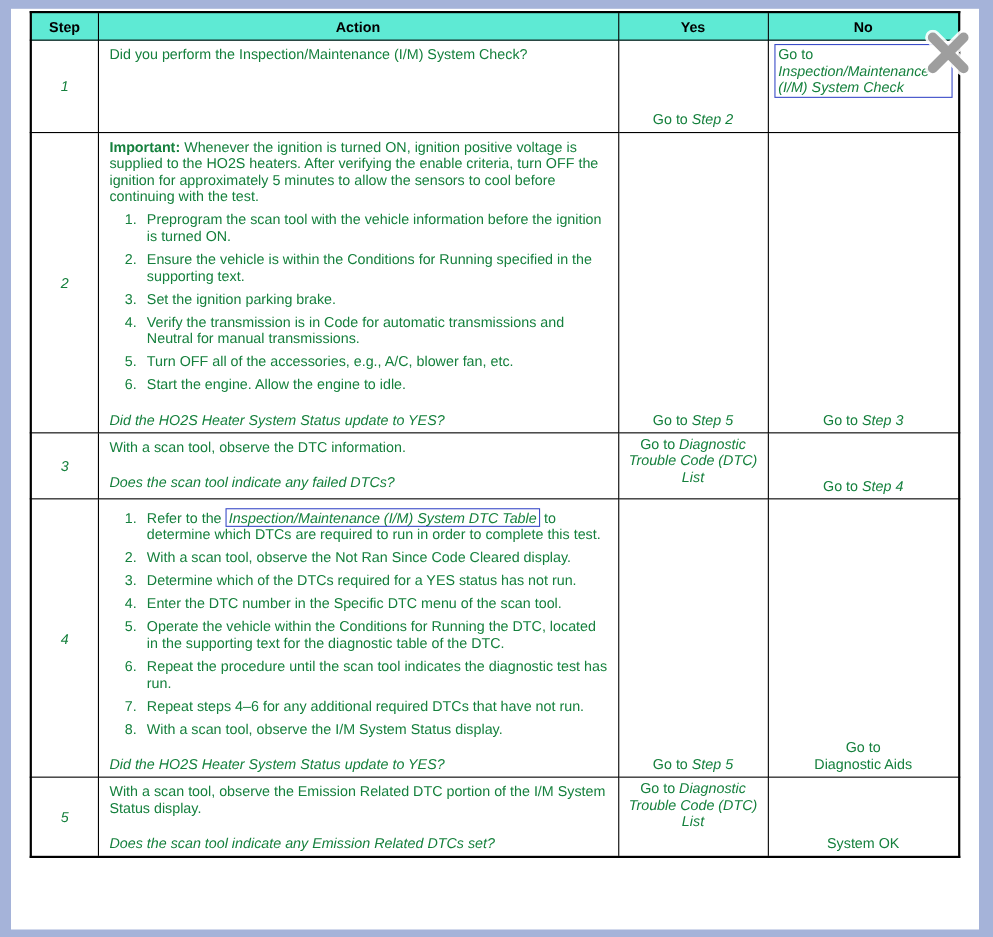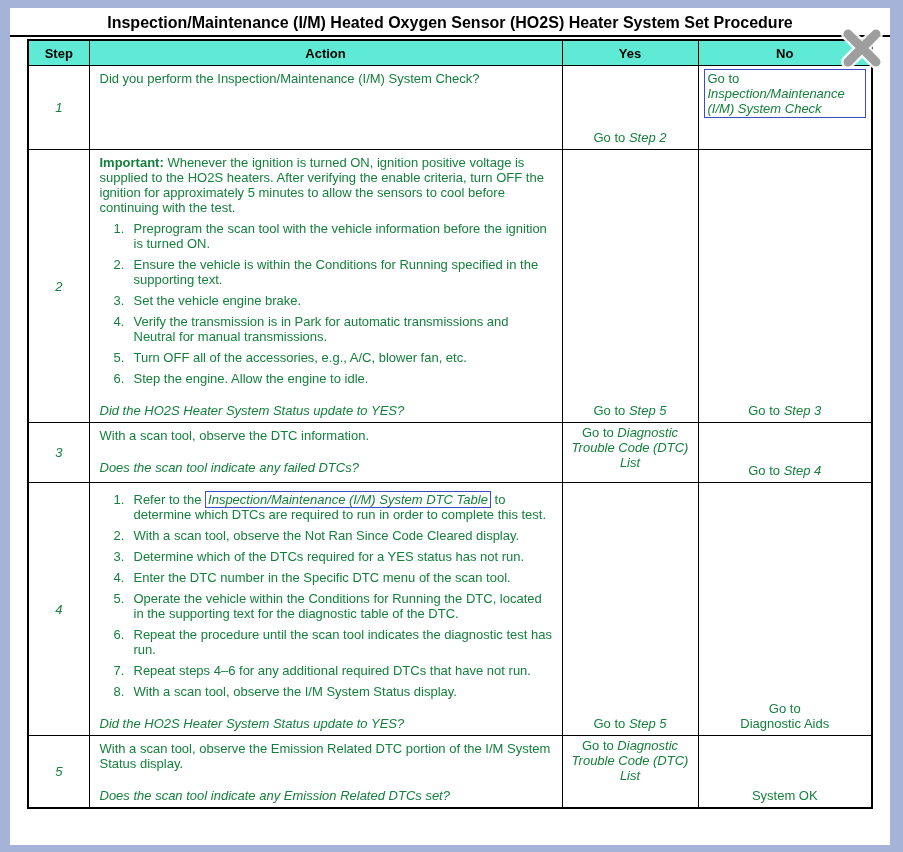--- a/index.html
+++ b/index.html
@@ -29,21 +29,20 @@
   tbody tr:nth-child(1) td{height:76px;}
   tbody tr:nth-child(3) td{height:52px;}
   tbody tr:nth-child(5) td{height:64px;}
   .close{position:absolute;top:27px;right:17px;width:48px;height:42px;color:var(--closegray);cursor:pointer;}
   .close svg{width:100%;height:100%;display:block;}
 </style>
 </head>
 <body>
 
 <div class="doc">
-  <div class="title">Inspection/Maintenance (I/M) Heated Oxygen Sensor (HO2S) Heater System Set Procedure</div>
   <table class="proc">
     <colgroup>
       <col style="width:61px">
         <col style="width:473px">
         <col style="width:136px">
         <col style="width:174px">
     </colgroup>
     <thead>
       <tr>
         <th>Step</th>
@@ -70,33 +69,33 @@
             <div class="li">
               <span class="num">1.</span>
               <span class="libody"><span>Preprogram the scan tool with the vehicle information before the ignition is turned ON.</span></span>
             </div>
             <div class="li">
               <span class="num">2.</span>
               <span class="libody"><span>Ensure the vehicle is within the Conditions for Running specified in the supporting text.</span></span>
             </div>
             <div class="li">
               <span class="num">3.</span>
-              <span class="libody"><span>Set the vehicle engine brake.</span></span>
+              <span class="libody"><span>Set the ignition parking brake.</span></span>
             </div>
             <div class="li">
               <span class="num">4.</span>
-              <span class="libody"><span>Verify the transmission is in Park for automatic transmissions and Neutral for manual transmissions.</span></span>
+              <span class="libody"><span>Verify the transmission is in Code for automatic transmissions and Neutral for manual transmissions.</span></span>
             </div>
             <div class="li">
               <span class="num">5.</span>
               <span class="libody"><span>Turn OFF all of the accessories, e.g., A/C, blower fan, etc.</span></span>
             </div>
             <div class="li">
               <span class="num">6.</span>
-              <span class="libody"><span>Step the engine. Allow the engine to idle.</span></span>
+              <span class="libody"><span>Start the engine. Allow the engine to idle.</span></span>
             </div>
             <div class="p q"><span>Did the HO2S Heater System Status update to YES?</span></div>
           </td>
           <td class="goto vbot"><span>Go to </span><span class="i">Step 5</span></td>
           <td class="goto vbot"><span>Go to </span><span class="i">Step 3</span></td>
         </tr>
         <tr>
           <td class="step">3</td>
           <td class="action">
             <div class="p"><span>With a scan tool, observe the DTC information.</span></div>

